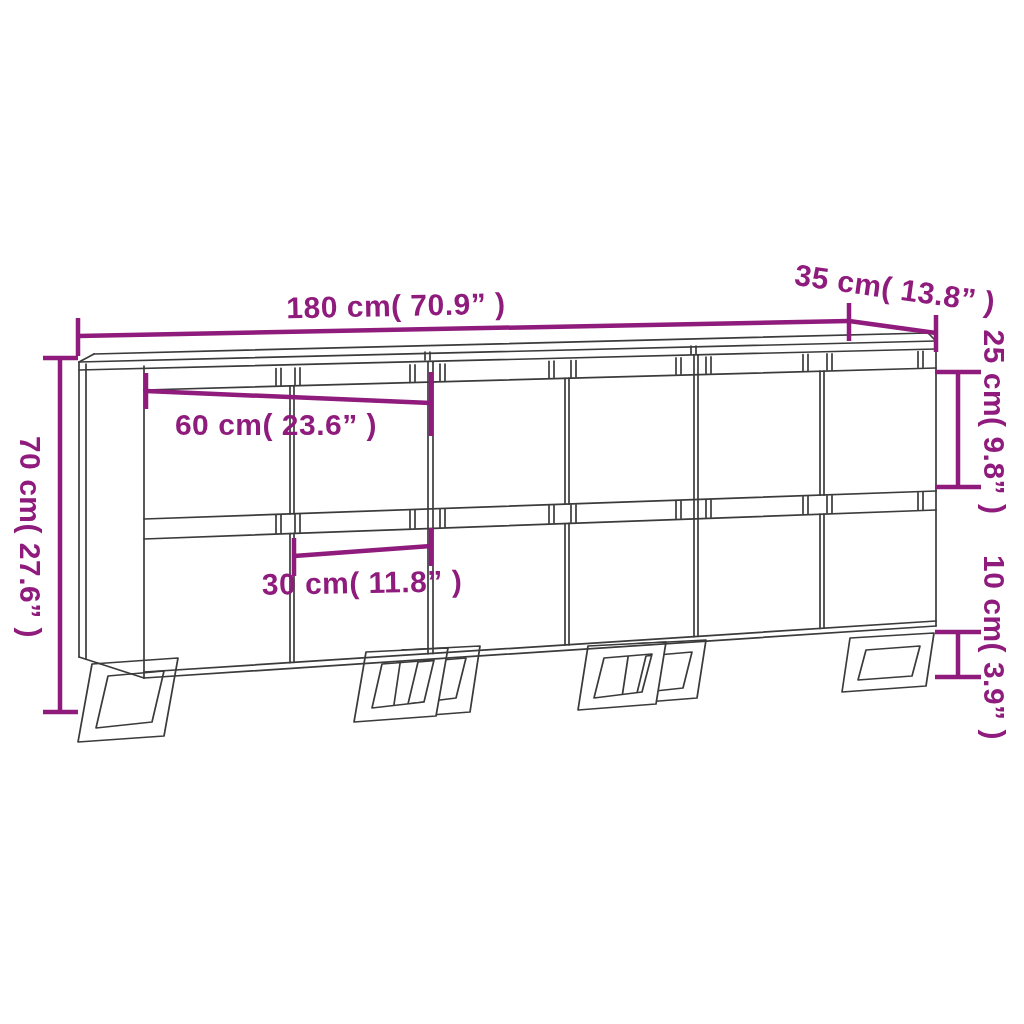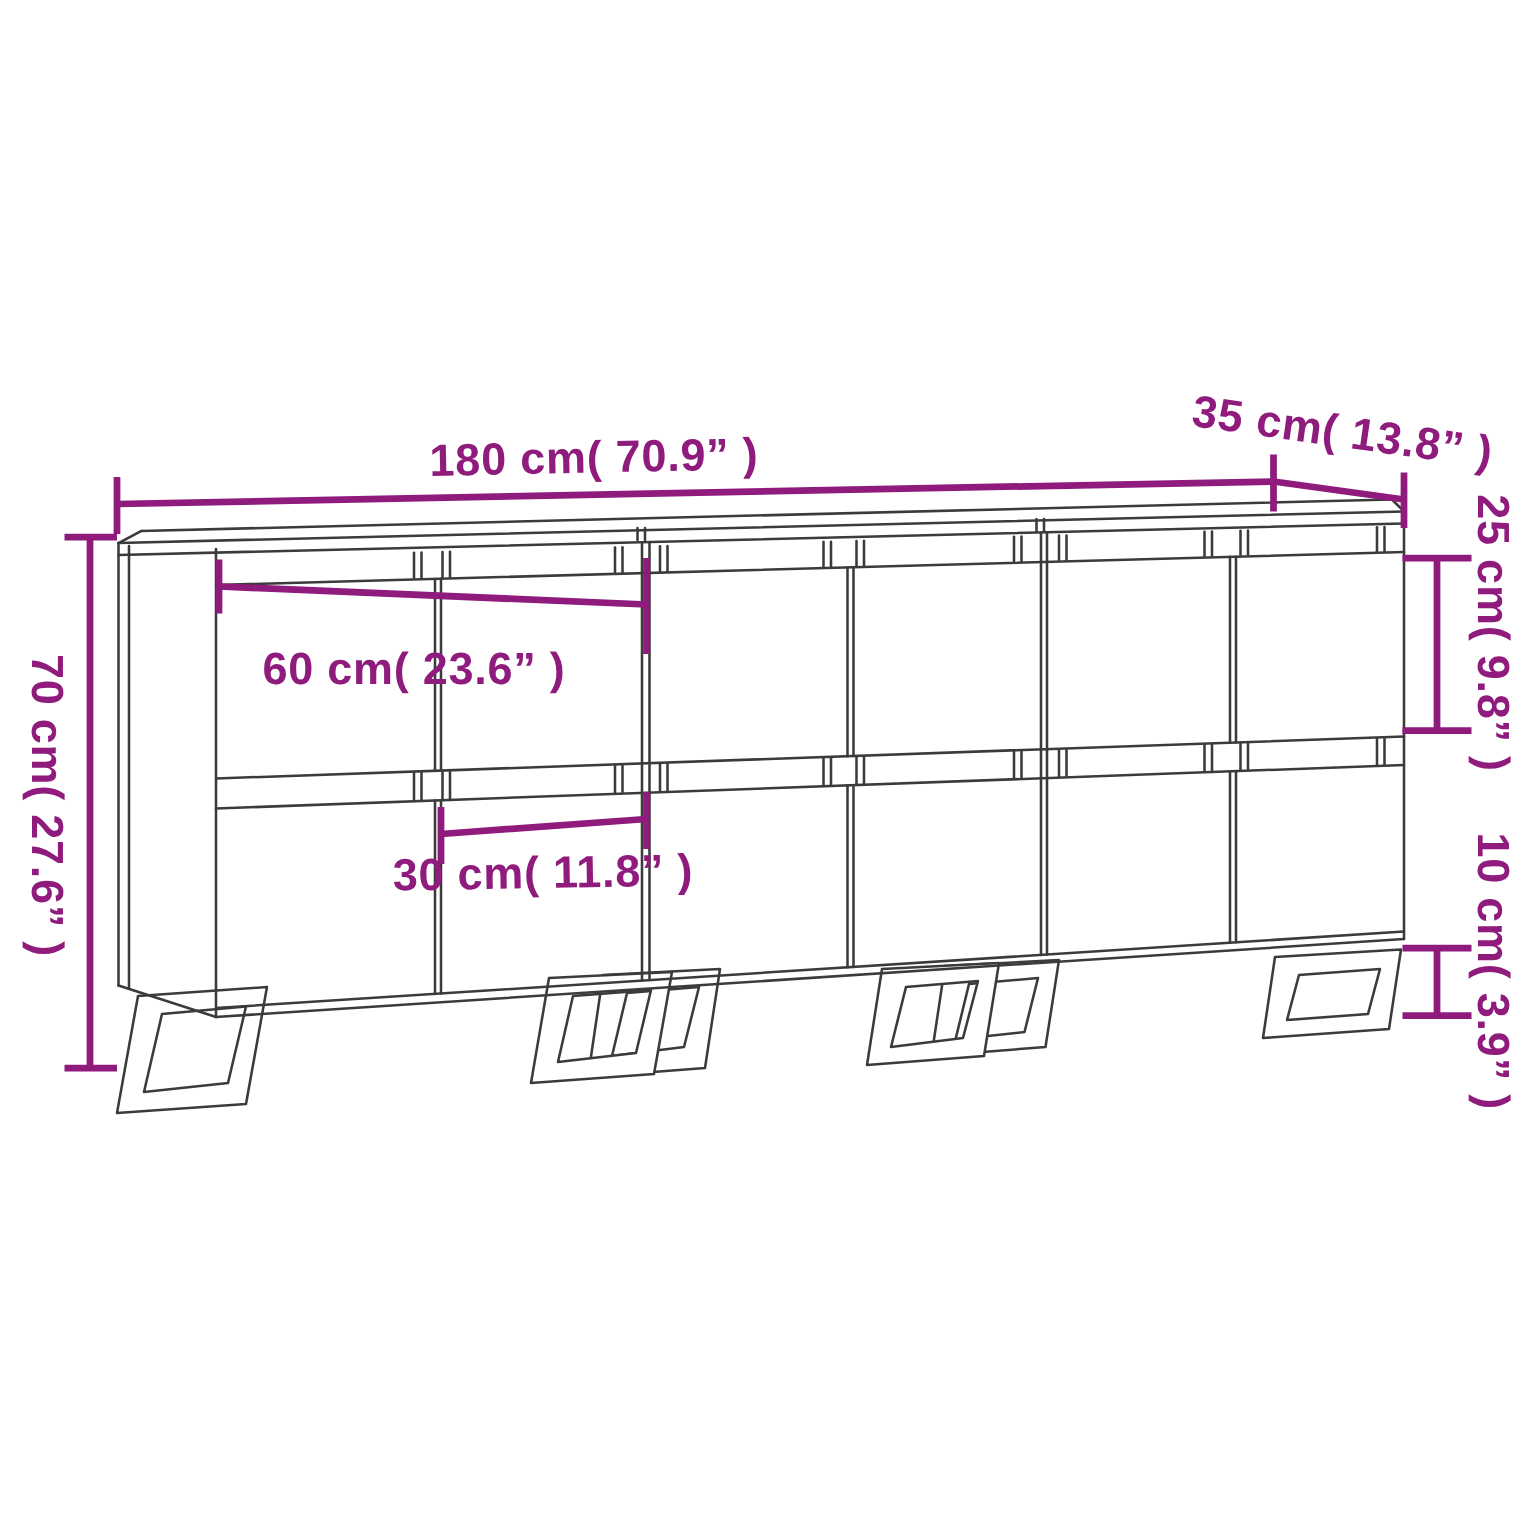--- a/index.html
+++ b/index.html
@@ -161,16 +161,16 @@
   <div class="dim-label" style="left:176px;top:291px;width:440px;transform:rotate(-1.2deg);">180 cm( 70.9” )</div>
 
   <div class="dim-label" style="left:772px;top:274px;width:246px;transform:rotate(8deg);">35 cm( 13.8” )</div>
 
   <div class="dim-label rot90" style="left:-148px;top:522px;width:356px;">70 cm( 27.6” )</div>
 
   <div class="dim-label rot90" style="left:894px;top:407px;width:200px;">25 cm( 9.8” )</div>
 
   <div class="dim-label rot90" style="left:904px;top:630px;width:180px;">10 cm( 3.9” )</div>
 
-  <div class="dim-label" style="left:145px;top:432px;width:262px;">60 cm( 23.6” )</div>
+  <div class="dim-label" style="left:145px;top:410px;width:262px;">60 cm( 23.6” )</div>
 
   <div class="dim-label" style="left:232px;top:568px;width:260px;transform:rotate(-1deg);">30 cm( 11.8” )</div>
 </div>
 
 </body></html>

